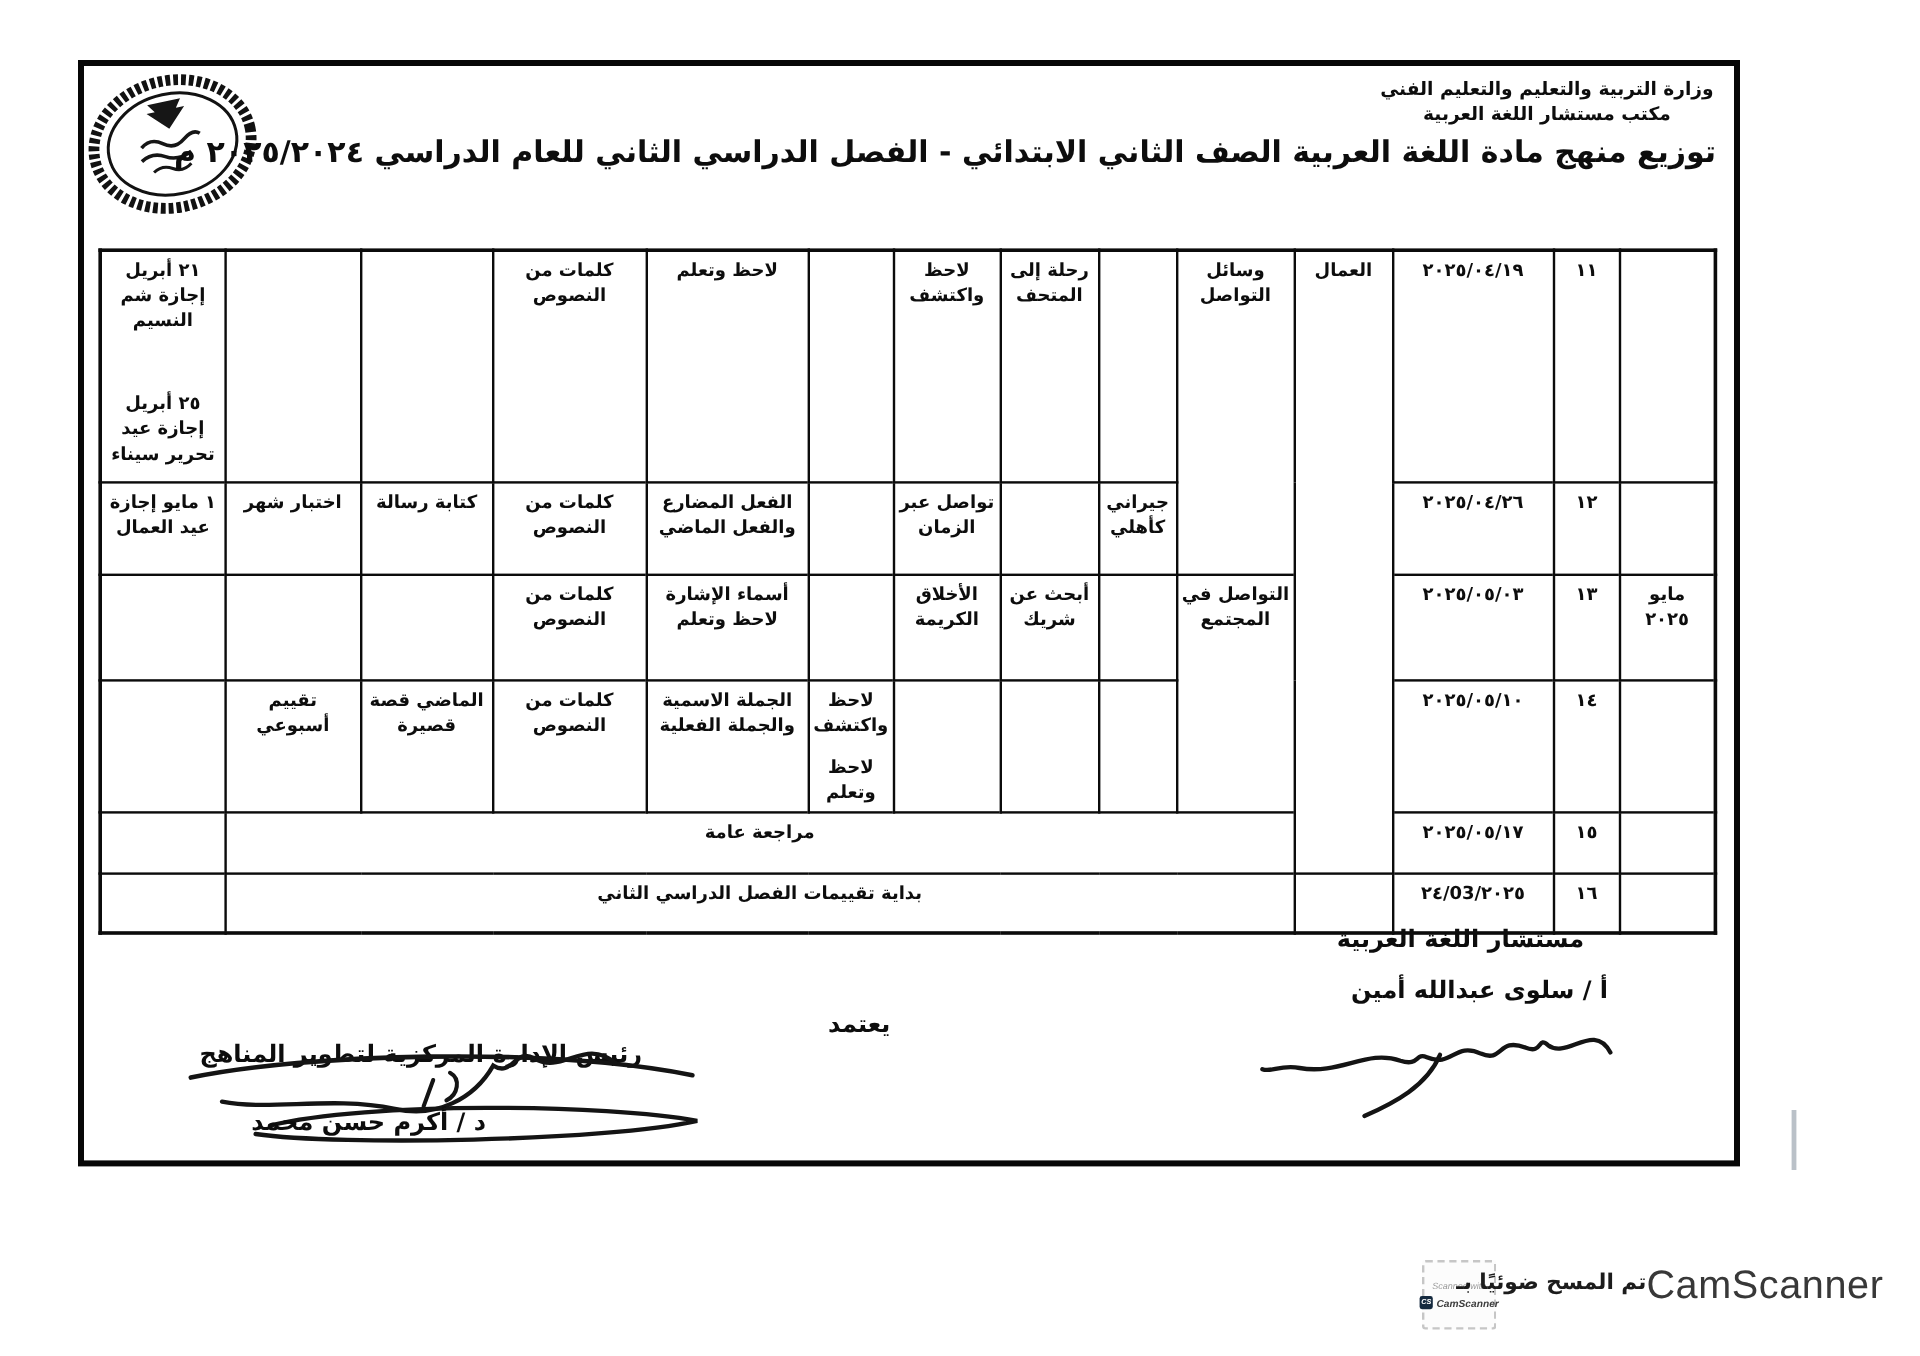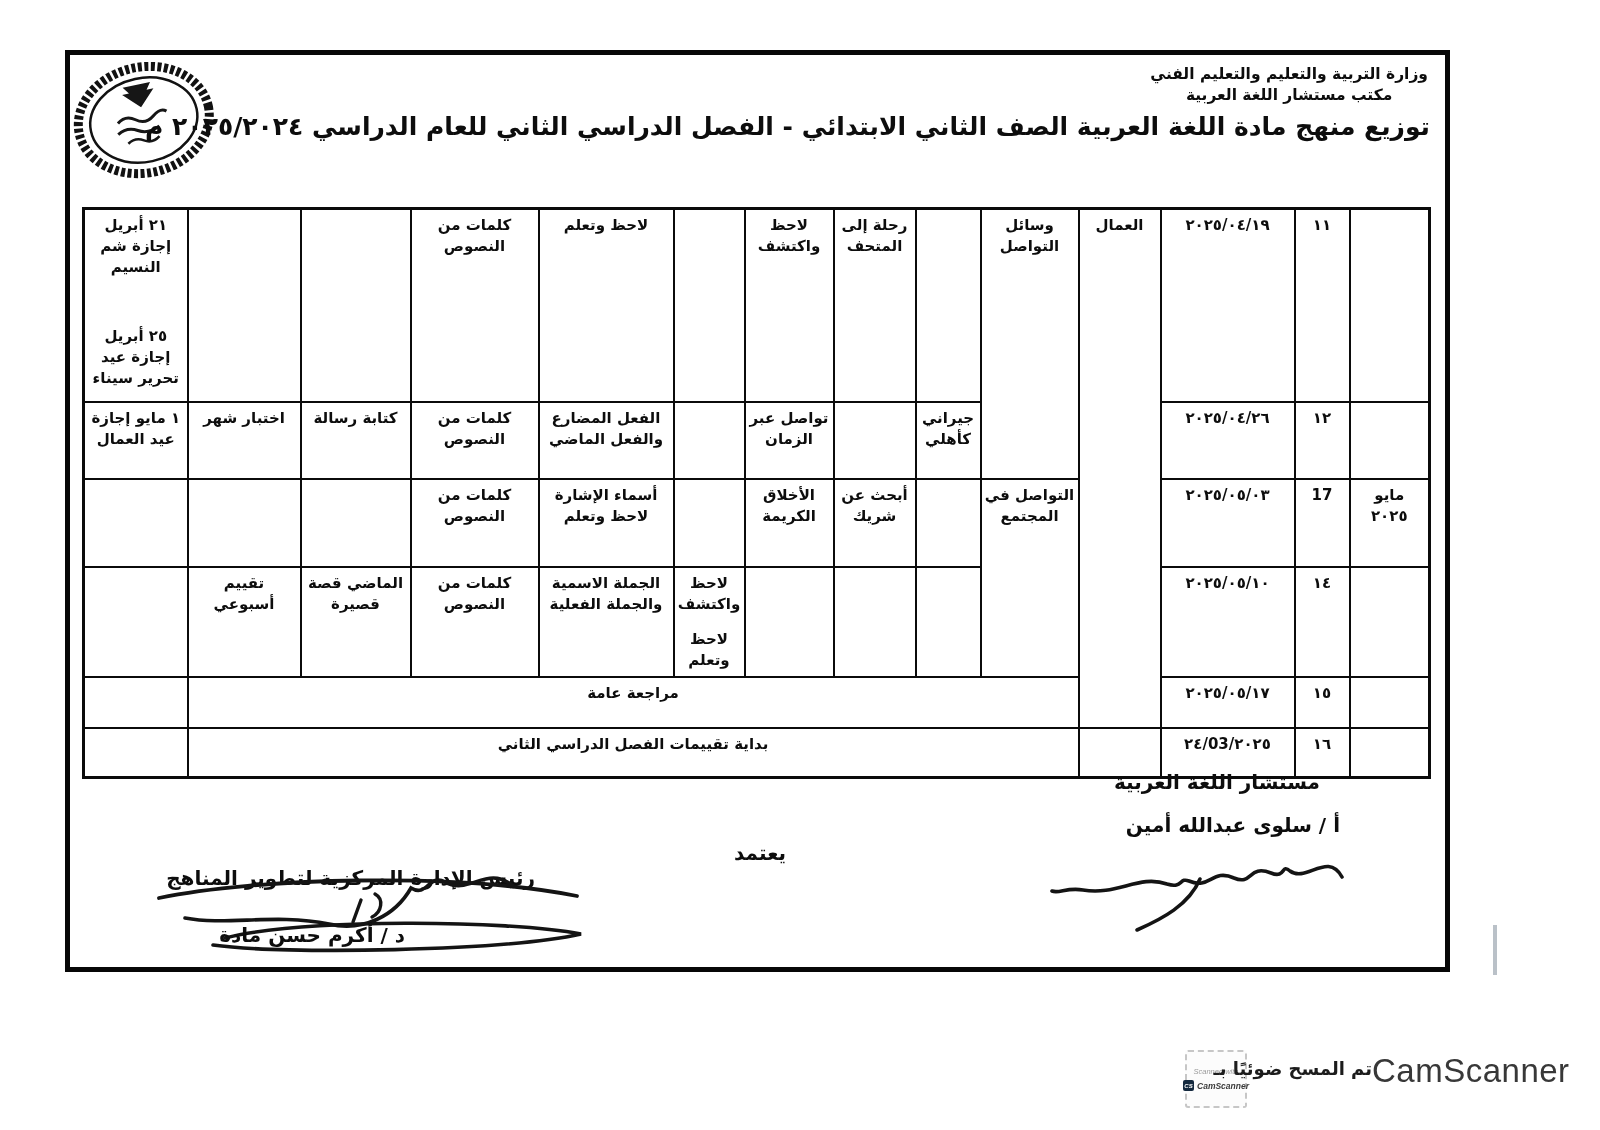--- a/index.html
+++ b/index.html
@@ -42,21 +42,21 @@
   td.pad-lg { padding-left:28px; padding-right:28px; }
   td.review-cell { vertical-align:middle; font-size:21px; padding:4px; }
   td.final-cell { vertical-align:middle; font-size:19px; padding:4px; }
   td.notes-cell { line-height:1.5; font-size:15px; }
   .gap-lg { margin-top:48px; }
   .gap-md { margin-top:14px; }
 
   .sig-block { position:absolute; text-align:right; direction:rtl; font-weight:bold; }
   .consultant-title { top:770px; left:1080px; width:240px; font-size:20px; }
   .consultant-name  { top:813px; left:1060px; width:280px; font-size:20px; }
-  .approve          { top:841px; left:676px;  width:110px; font-size:20px; }
+  .approve          { top:841px; left:632px;  width:110px; font-size:20px; }
   .director-title   { top:866px; left:140px;  width:395px; font-size:20px; }
   .director-name    { top:923px; left:165px;  width:240px; font-size:20px; }
   .sig-svg { position:absolute; }
 
   .cs-badge {
     position:absolute; left:1185px; top:1050px; width:62px; height:58px;
     border:2px dashed #c6c6c6; background:#fcfcfc; border-radius:3px;
     display:flex; flex-direction:column; align-items:center; justify-content:center; gap:4px;font-style:italic;
   }
   .cs-badge .b1 { font-size:7.5px; color:#9b9b9b; font-family:"Liberation Sans",sans-serif; }
@@ -152,21 +152,21 @@
     <td class="pad-md">كلمات من النصوص</td>
     <td class="pad-sm">كتابة رسالة</td>
     <td class="pad-lg">اختبار شهر</td>
     <td class="notes-cell">
       <div>١ مايو إجازة عيد العمال</div>
     </td>
   </tr>
 
   <tr style="height:88px">
     <td>مايو ٢٠٢٥</td>
-    <td class="week-no">17</td>
+    <td class="week-no">١٣</td>
     <td class="date-cell">٢٠٢٥/٠٥/٠٣</td>
     <td class="topic-cell-2" rowspan="2">التواصل في المجتمع</td>
     <td></td>
     <td>أبحث عن شريك</td>
     <td class="pad-sm">الأخلاق الكريمة</td>
     <td></td>
     <td class="pad-md">
       <div>أسماء الإشارة</div>
       <div>لاحظ وتعلم</div>
     </td>
@@ -223,21 +223,21 @@
 
 <div class="sig-block approve">يعتمد</div>
 
 <div class="sig-block director-title">رئيس الإدارة المركزية لتطوير المناهج</div>
 <svg class="sig-svg" style="left:125px; top:858px;" width="470" height="95" viewBox="0 0 470 95">
   <path d="M452,38 C330,14 130,20 34,40" fill="none" stroke="#141414" stroke-width="3.8" stroke-linecap="round"></path>
   <path d="M388,28 C362,6 344,38 320,24 C304,15 302,40 286,30 C270,58 238,74 204,66 C150,55 102,68 60,60" fill="none" stroke="#141414" stroke-width="3.6" stroke-linecap="round"></path>
   <path d="M236,42 l-8,22 M250,36 c9,5 7,18 -3,23" fill="none" stroke="#141414" stroke-width="3.4" stroke-linecap="round"></path>
   <path d="M100,80 C180,60 382,62 456,76 C380,93 158,97 88,87" fill="none" stroke="#141414" stroke-width="3.6" stroke-linecap="round"></path>
 </svg>
-<div class="sig-block director-name">د / أكرم حسن مادة</div>
+<div class="sig-block director-name">د / أكرم حسن محمد</div>
 
 <div class="cs-badge">
   <div class="b1">Scanned with</div>
   <div class="b2">
     <span class="ic">CS</span>
     <span class="tx">CamScanner</span>
   </div>
 </div>
 <div class="scan-note-ar">تم المسح ضوئيًا بـ</div>
 <div class="cs-brand">CamScanner</div>

